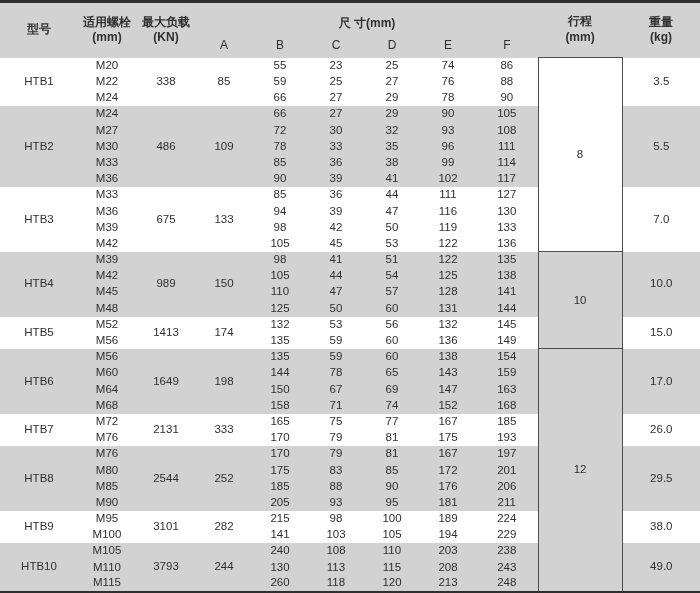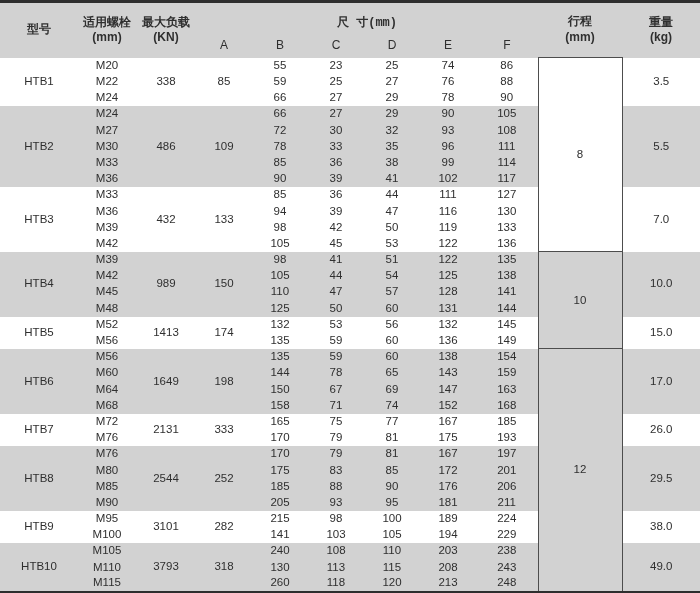--- a/index.html
+++ b/index.html
@@ -24,21 +24,21 @@
   }
   thead th{
     background:var(--header-bg);
     font-size:12px; font-weight:bold;
     text-align:center; vertical-align:middle;
     padding:0; line-height:1.3;
   }
   thead tr.hrow-1 th{ height:30px; }
   thead tr.hrow-2 th{ height:26px; padding-bottom:4px; }
   thead th.size-letter{ font-weight:normal; vertical-align:bottom; }
-  thead th.size-group{ vertical-align:bottom; padding-top:4px;font-family:Liberation Mono, monospace; }
+  thead th.size-group{ vertical-align:bottom; padding-top:4px; }
   tbody td{
     font-size:11.5px; text-align:center; vertical-align:middle;
     height:16.2px; padding:0; line-height:1;
   }
   tr.shaded td{ background:var(--shaded-bg); }
   td.stroke-box{
     background:#ffffff;
     border:1px solid var(--box-border);
     font-size:11.5px;
   }
@@ -161,21 +161,21 @@
           <td>M36</td>
           <td>90</td>
           <td>39</td>
           <td>41</td>
           <td>102</td>
           <td>117</td>
         </tr>
         <tr>
           <td rowspan="4">HTB3</td>
           <td>M33</td>
-          <td rowspan="4">432</td>
+          <td rowspan="4">675</td>
           <td rowspan="4">133</td>
           <td>85</td>
           <td>36</td>
           <td>44</td>
           <td>111</td>
           <td>127</td>
           <td rowspan="4">7.0</td>
         </tr>
         <tr>
           <td>M36</td>
@@ -368,21 +368,21 @@
           <td>141</td>
           <td>103</td>
           <td>105</td>
           <td>194</td>
           <td>229</td>
         </tr>
         <tr class="shaded">
           <td rowspan="3">HTB10</td>
           <td>M105</td>
           <td rowspan="3">3793</td>
-          <td rowspan="3">318</td>
+          <td rowspan="3">244</td>
           <td>240</td>
           <td>108</td>
           <td>110</td>
           <td>203</td>
           <td>238</td>
           <td rowspan="3">49.0</td>
         </tr>
         <tr class="shaded">
           <td>M110</td>
           <td>130</td>

